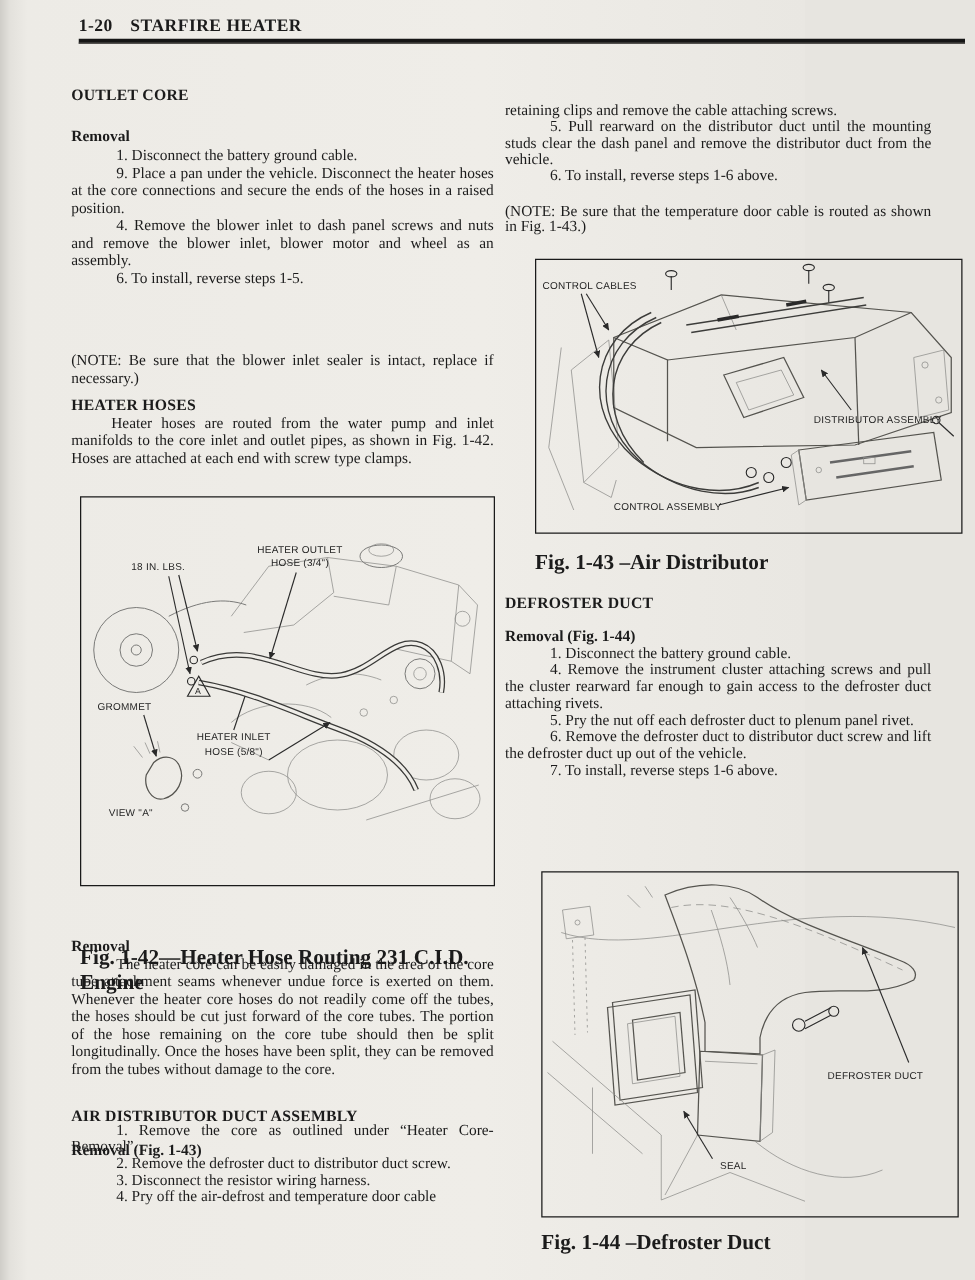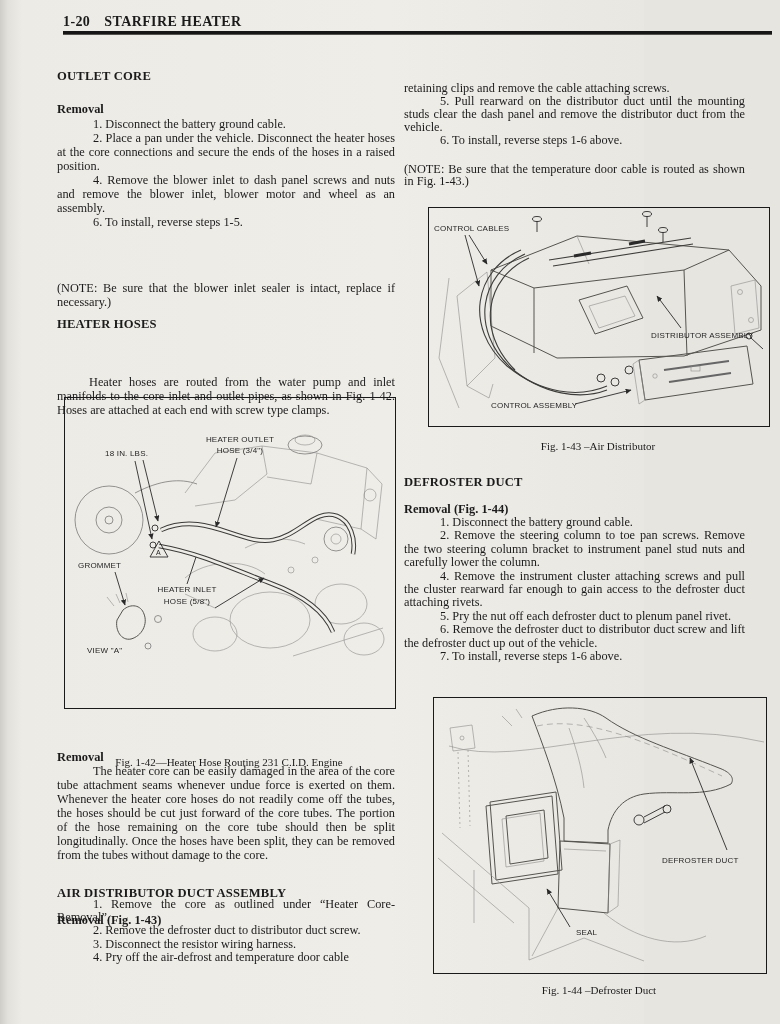--- a/index.html
+++ b/index.html
@@ -20,30 +20,30 @@
   .hdr{position:absolute;left:63px;top:12px;width:700px;}
   .hdr-title{margin-left:14px;}
   .hdr-rule{position:absolute;left:63px;top:31px;width:709px;height:3px;background:#161616;border-bottom:1px solid #55534f;}
   .blk{position:absolute;}
   .lcol{left:57px;width:338px;}
   .rcol{left:404px;width:341px;}
   h2{margin:0;font-size:12.6px;font-weight:bold;letter-spacing:.2px;}
   h3{margin:0;font-size:12.4px;font-weight:bold;}
   p{margin:0;font-size:12.3px;line-height:14px;text-align:justify;}
   p.step{text-indent:36px;}
-  p.ind{text-indent:32px;margin-top:44px;}
+  p.ind{text-indent:32px;}
   p.note{text-indent:0;}
   .tight p{line-height:13.2px;}
   .rtop p{line-height:12.9px;}
   .dsteps p{line-height:13.4px;}
   .figbox{
     position:absolute;border:1.6px solid #1a1a1a;background:transparent;
   }
   .caption{
-    position:absolute;text-align:center;font-weight:normal;font-size:11px;
+    position:absolute;font-weight:bold;font-size:17px;
   }
   svg text{
     font-family:"Liberation Sans", sans-serif;
     font-size:8px;fill:#1f1f1f;letter-spacing:.2px;
   }
   svg{display:block;}
   .eng{stroke:#7a7a78;stroke-width:.8;fill:none;}
   .engl{stroke:#8c8c8a;stroke-width:.6;fill:none;}
   .ink{stroke:#2a2a2a;stroke-width:.9;fill:none;}
   .hose{stroke:#3a3a38;stroke-width:4.6;fill:none;}
@@ -59,21 +59,21 @@
   <div class="hdr">
     <span class="hdr-num">1-20</span><span class="hdr-title">STARFIRE HEATER</span>
   </div>
   <div class="hdr-rule"></div>
 
   <h2 class="blk lcol" style="top:69px">OUTLET CORE</h2>
   <h3 class="blk lcol" style="top:102px">Removal</h3>
 
   <div class="blk lcol" style="top:117px">
     <p class="step">1. Disconnect the battery ground cable.</p>
-    <p class="step">2. Place a pan under the vehicle. Disconnect the heater hoses at the core connections and secure the ends of the hoses in a raised position.</p>
+    <p class="step">9. Place a pan under the vehicle. Disconnect the heater hoses at the core connections and secure the ends of the hoses in a raised position.</p>
     <p class="step">4. Remove the blower inlet to dash panel screws and nuts and remove the blower inlet, blower motor and wheel as an assembly.</p>
     <p class="step">6. To install, reverse steps 1-5.</p>
   </div>
 
   <p class="blk lcol note" style="top:281px">(NOTE: Be sure that the blower inlet sealer is intact, replace if necessary.)</p>
 
   <h2 class="blk lcol" style="top:317px">HEATER HOSES</h2>
   <p class="blk lcol ind" style="top:331px">Heater hoses are routed from the water pump and inlet manifolds to the core inlet and outlet pipes, as shown in Fig. 1-42. Hoses are attached at each end with screw type clamps.</p>
 
   <div class="figbox" style="left:64px;top:397px;width:330px;height:310px">
@@ -217,21 +217,20 @@
       <text x="222" y="130">DISTRIBUTOR ASSEMBLY</text>
       <text x="62" y="200">CONTROL ASSEMBLY</text>
     </svg>
   </div>
   <div class="caption" style="left:428px;top:440px;width:340px">Fig. 1-43 –Air Distributor</div>
 
   <h2 class="blk rcol" style="top:475px">DEFROSTER DUCT</h2>
   <h3 class="blk rcol" style="top:502px">Removal (Fig. 1-44)</h3>
   <div class="blk rcol dsteps" style="top:516px">
     <p class="step">1. Disconnect the battery ground cable.</p>
-    <p class="step">2. Remove the steering column to toe pan screws. Remove the two steering column bracket to instrument panel stud nuts and carefully lower the column.</p>
     <p class="step">4. Remove the instrument cluster attaching screws and pull the cluster rearward far enough to gain access to the defroster duct attaching rivets.</p>
     <p class="step">5. Pry the nut off each defroster duct to plenum panel rivet.</p>
     <p class="step">6. Remove the defroster duct to distributor duct screw and lift the defroster duct up out of the vehicle.</p>
     <p class="step">7. To install, reverse steps 1-6 above.</p>
   </div>
 
   <div class="figbox" style="left:433px;top:697px;width:332px;height:275px">
     <svg width="332" height="275" viewBox="0 0 332 275">
       <defs>
         <marker id="ah3" markerWidth="7" markerHeight="6" refX="6" refY="3" orient="auto">

